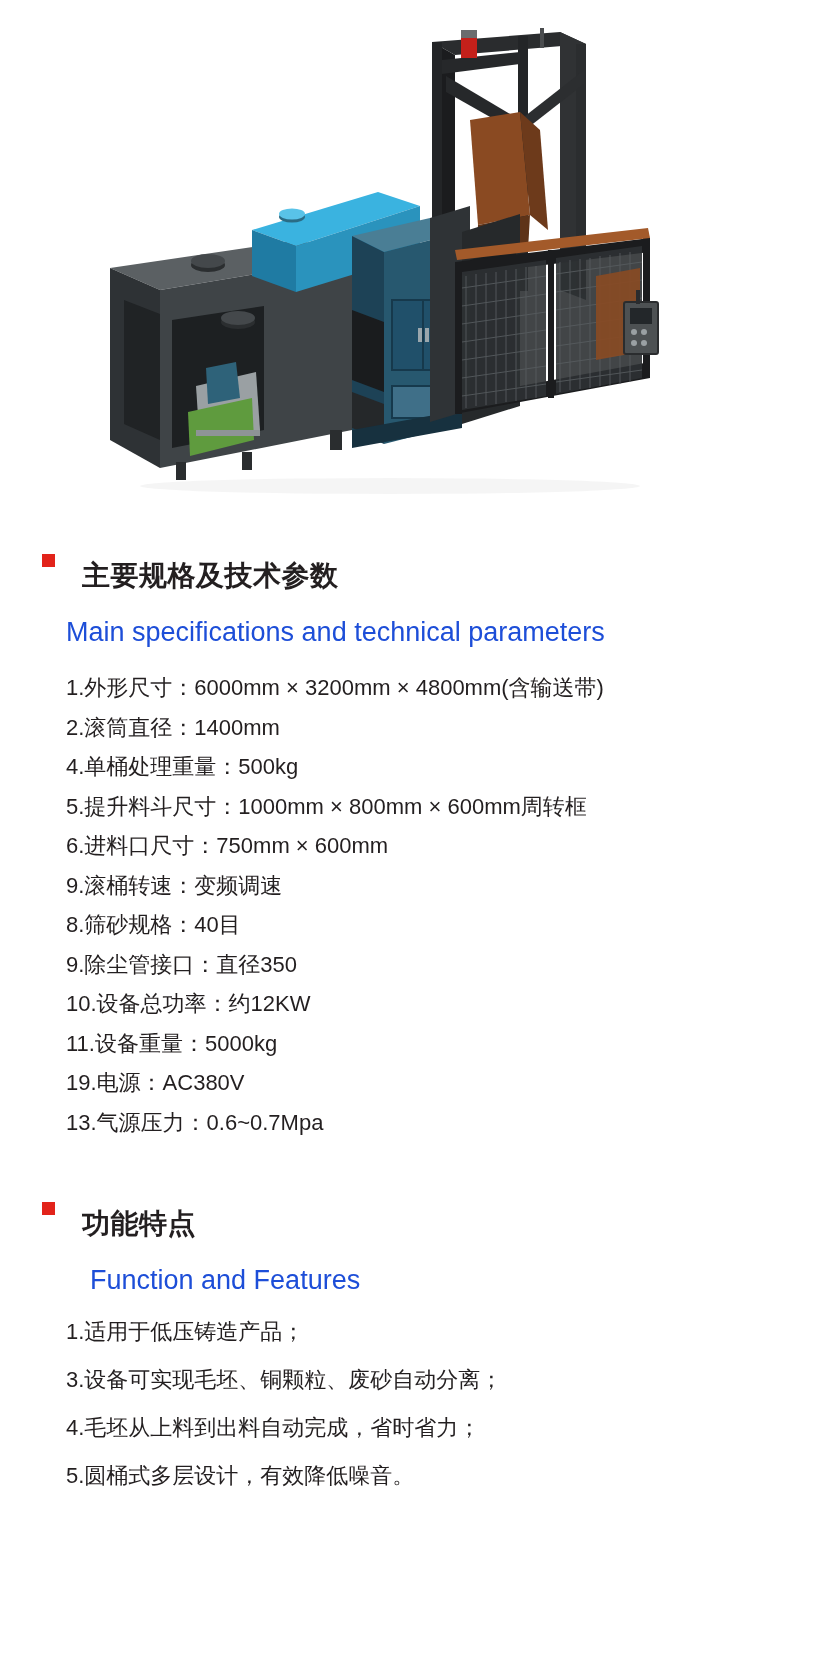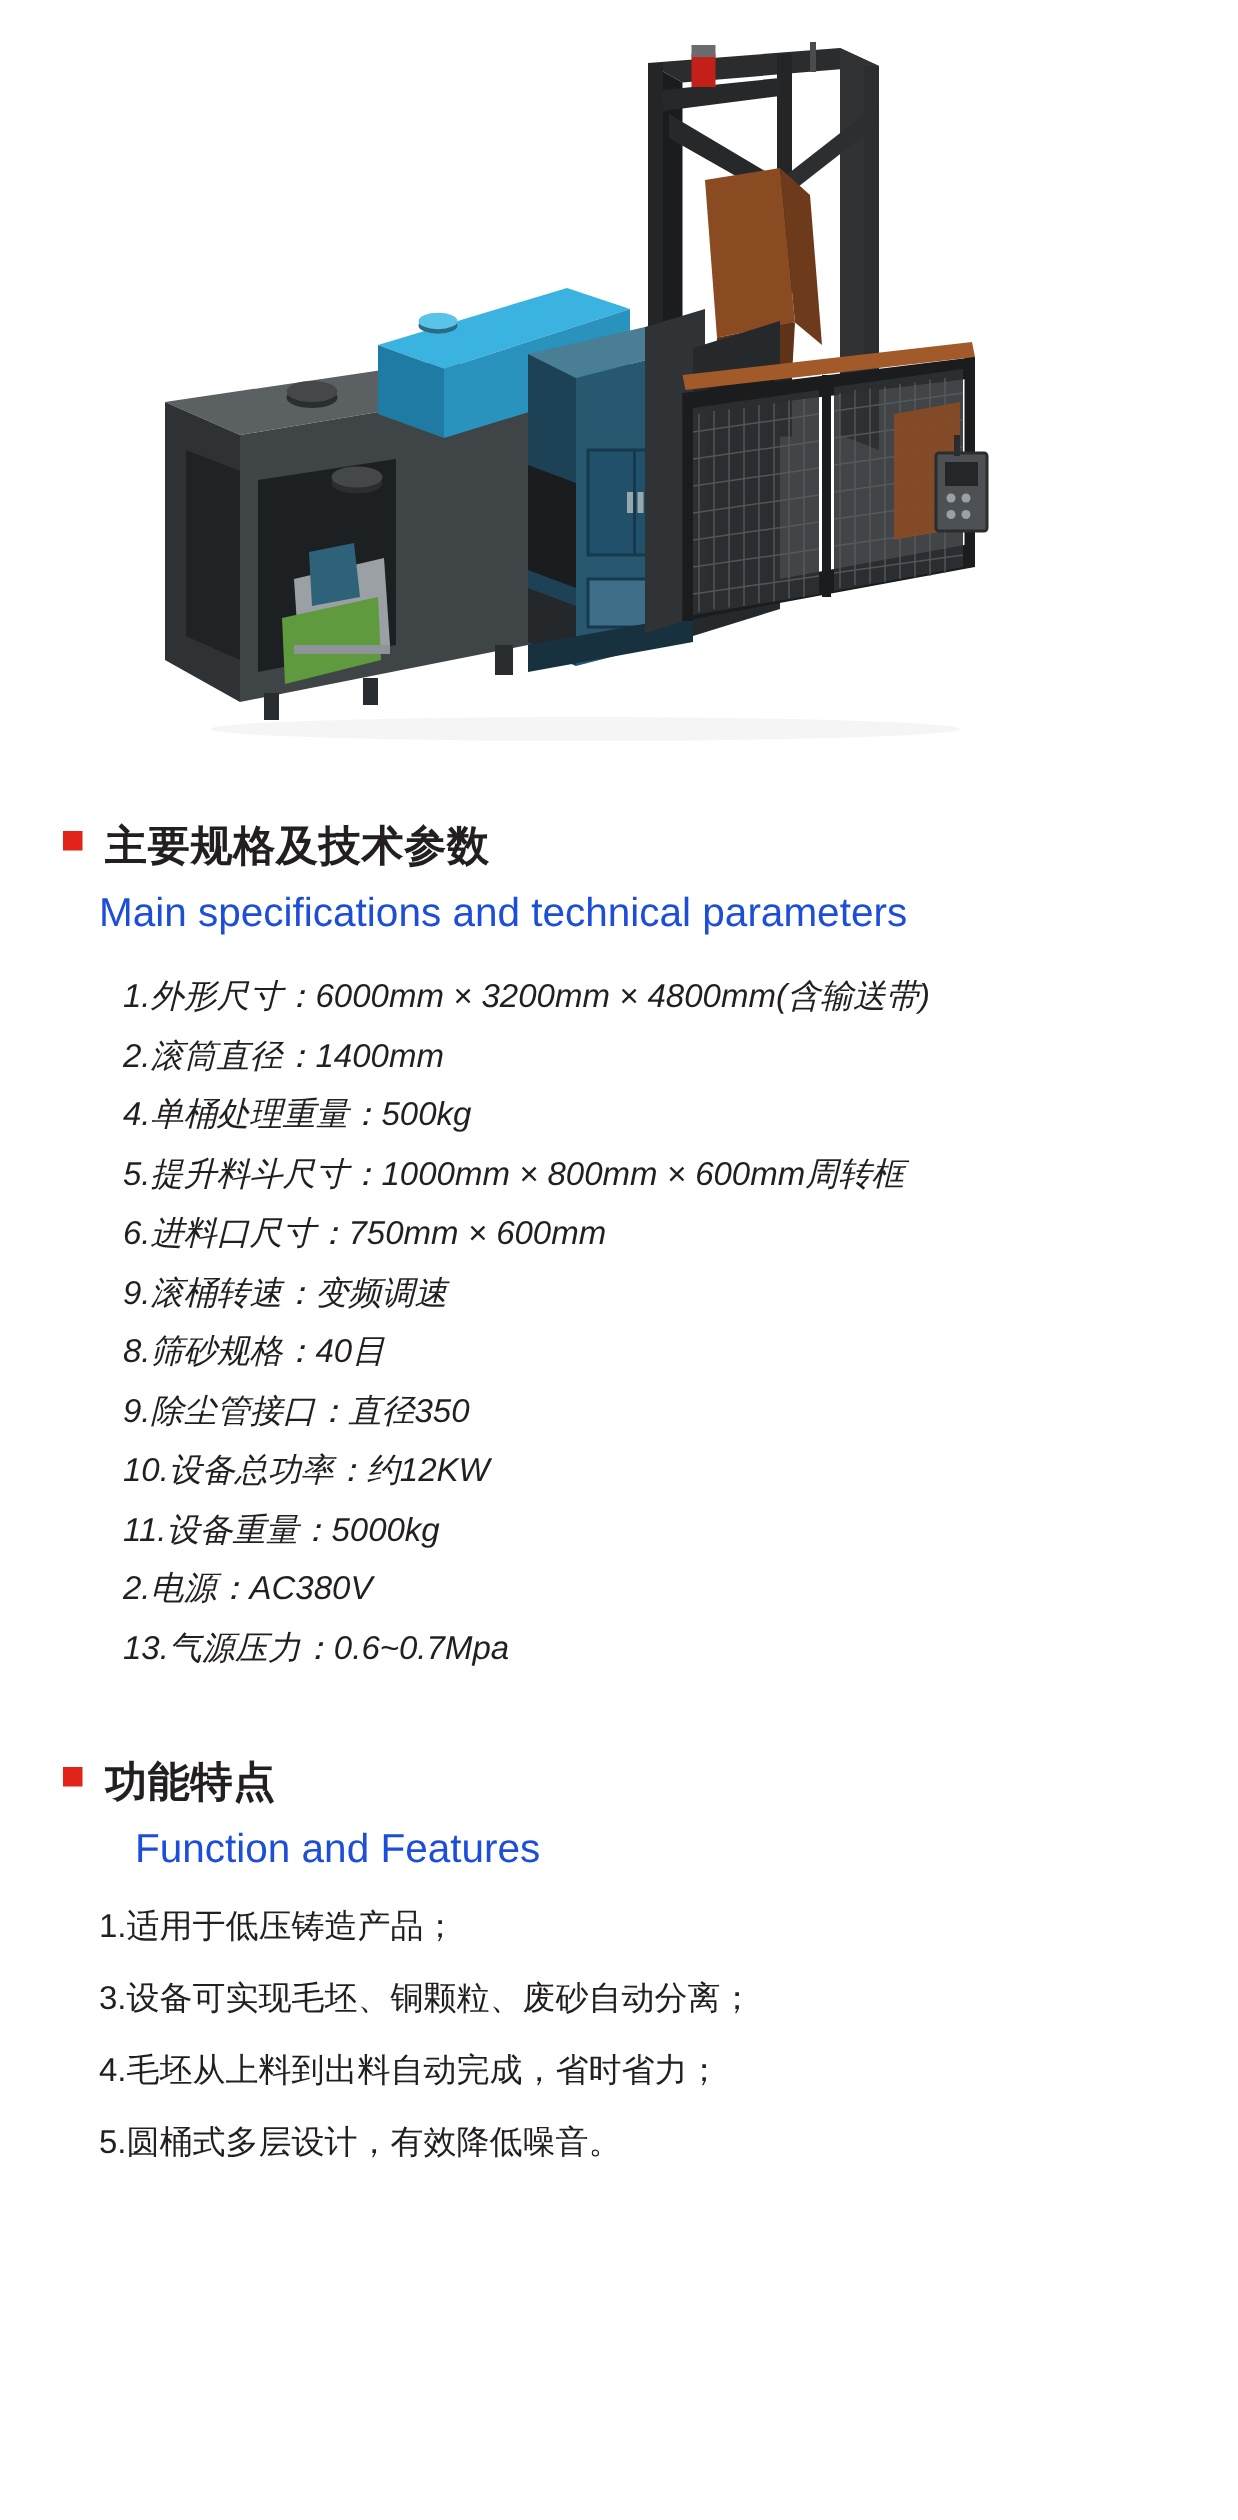--- a/index.html
+++ b/index.html
@@ -51,37 +51,36 @@
   }
   .head-text {
     display: block;
   }
   .title-cn {
     font-size: 28px;
     font-weight: bold;
     line-height: 40px;
     letter-spacing: 0.5px;
     color: #231f20;
-    margin: 4px;
+    margin: 16px;
   }
   .title-en {
     font-size: 27px;
     font-weight: normal;
     line-height: 40px;
     color: #1d4ed8;
     margin: 0;
     padding-left: 24px;
   }
   .section-head.spec .title-en { padding-left: 0; }
 
   .spec-list {
     list-style: none;
-    margin: 16px 0 0 16px;
+    margin: 16px 0 0 0;
     padding: 0 0 0 66px;
-    font-style: italic;
   }
   .spec-list li {
     font-size: 22px;
     line-height: 39.5px;
     color: #231f20;
     white-space: nowrap;
   }
 
   .feature-head {
     margin-top: 46px;
@@ -263,21 +262,21 @@
       <li>1.外形尺寸：6000mm × 3200mm × 4800mm(含输送带)</li>
       <li>2.滚筒直径：1400mm</li>
       <li>4.单桶处理重量：500kg</li>
       <li>5.提升料斗尺寸：1000mm × 800mm × 600mm周转框</li>
       <li>6.进料口尺寸：750mm × 600mm</li>
       <li>9.滚桶转速：变频调速</li>
       <li>8.筛砂规格：40目</li>
       <li>9.除尘管接口：直径350</li>
       <li>10.设备总功率：约12KW</li>
       <li>11.设备重量：5000kg</li>
-      <li>2.电源：AC380V</li>
+      <li>19.电源：AC380V</li>
       <li>13.气源压力：0.6~0.7Mpa</li>
     </ul>
   </section>
 
   <section class="section">
     <div class="section-head feature-head">
       <span class="bullet-square" style="background: rgb(226, 35, 26);"></span>
       <span class="head-text">
         <h2 class="title-cn">功能特点</h2>
         <h3 class="title-en">Function and Features</h3>

